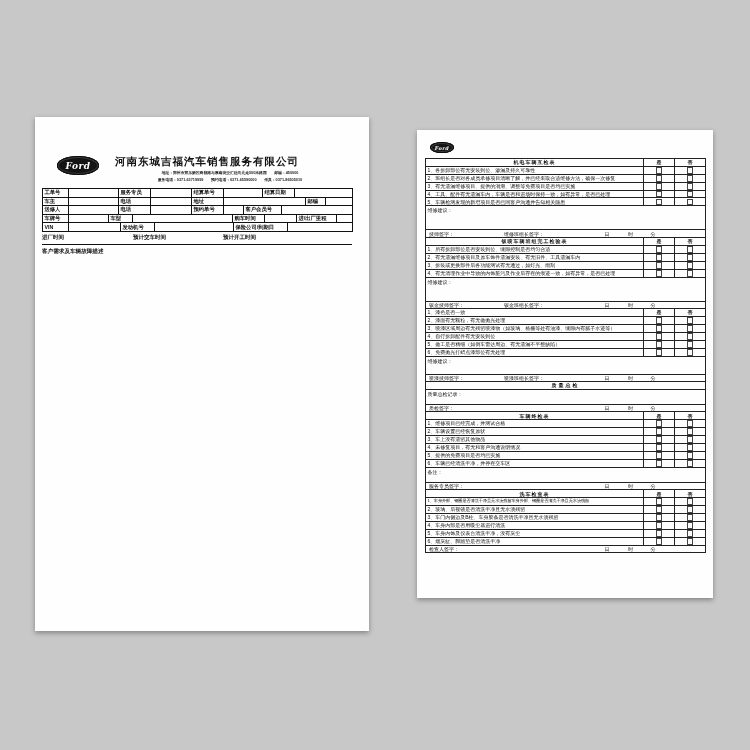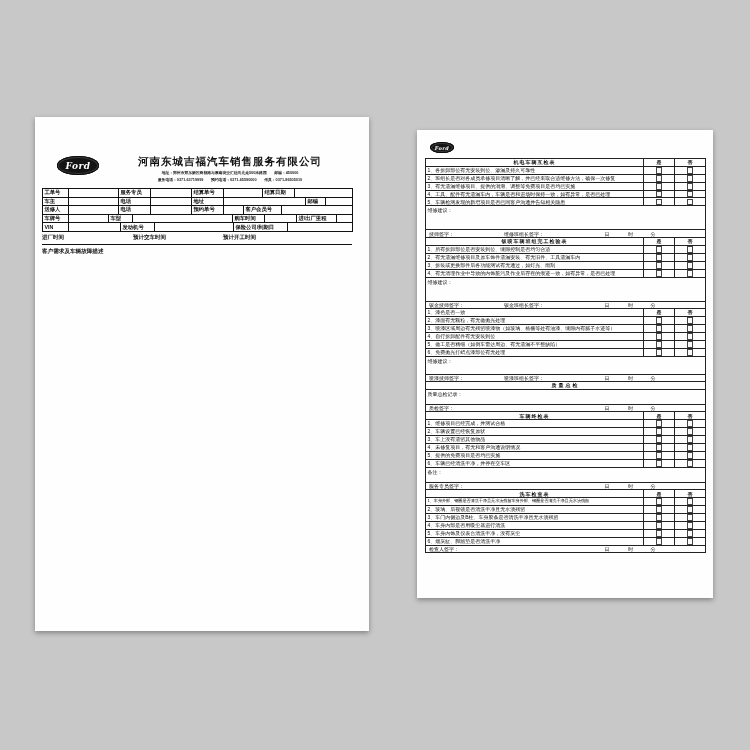--- a/index.html
+++ b/index.html
@@ -6,21 +6,21 @@
   body{width:750px;height:750px;background:#c8c8c8;font-family:"Liberation Sans","DejaVu Sans",sans-serif;color:#111;}
   .canvas{position:relative;width:750px;height:750px;overflow:hidden;}
   .page{position:absolute;background:#fefefe;box-shadow:0 2px 5px rgba(0,0,0,0.35);}
   
   #left-page{left:35px;top:117px;width:334px;height:514px;}
   .lp-header{position:absolute;left:0;top:36px;width:334px;height:32px;}
   .ford-oval{position:absolute;background:#141414;border-radius:50%;display:flex;align-items:center;justify-content:center;box-shadow:inset 0 0 0 1px #0a0a0a, inset 0 0 0 2px #3a3a3a;}
   .ford-oval .ford-word{color:#fff;font-family:"DejaVu Serif","Liberation Serif",serif;font-style:italic;font-weight:bold;letter-spacing:0.5px;}
   #lp-logo{left:22px;top:3px;width:42px;height:19px;}
   #lp-logo .ford-word{font-size:9px;}
-  .lp-title{position:absolute;left:80px;top:2px;width:230px;text-align:center;font-weight:bold;font-size:10.5px;letter-spacing:1px;white-space:nowrap;}
+  .lp-title{position:absolute;left:80px;top:2px;width:230px;font-weight:bold;font-size:10.5px;letter-spacing:1px;white-space:nowrap;}
   .lp-addr{position:absolute;left:80px;top:17px;width:230px;text-align:center;font-size:3.8px;font-weight:bold;color:#222;white-space:nowrap;}
   .lp-phone{position:absolute;left:80px;top:24px;width:230px;text-align:center;font-size:3.8px;font-weight:bold;color:#222;white-space:nowrap;}
   .info-table{position:absolute;left:7px;top:71px;width:310px;border-top:0.8px solid #111;border-left:0.8px solid #111;font-size:5.3px;}
   .irow{display:flex;height:8.6px;}
   .irow .c{border-right:0.8px solid #111;border-bottom:0.8px solid #111;overflow:hidden;white-space:nowrap;display:flex;align-items:center;padding-left:1.5px;box-sizing:border-box;}
   .irow .lbl{font-weight:bold;}
   .times-row{position:absolute;left:7px;top:117px;width:310px;height:9px;font-size:5.5px;font-weight:bold;}
   .times-row span{position:absolute;top:0;white-space:nowrap;}
   .tr1{left:0;} .tr2{left:91px;} .tr3{left:181px;}
   .lp-rule{position:absolute;left:7px;top:127px;width:310px;border-top:1.4px solid #111;}

